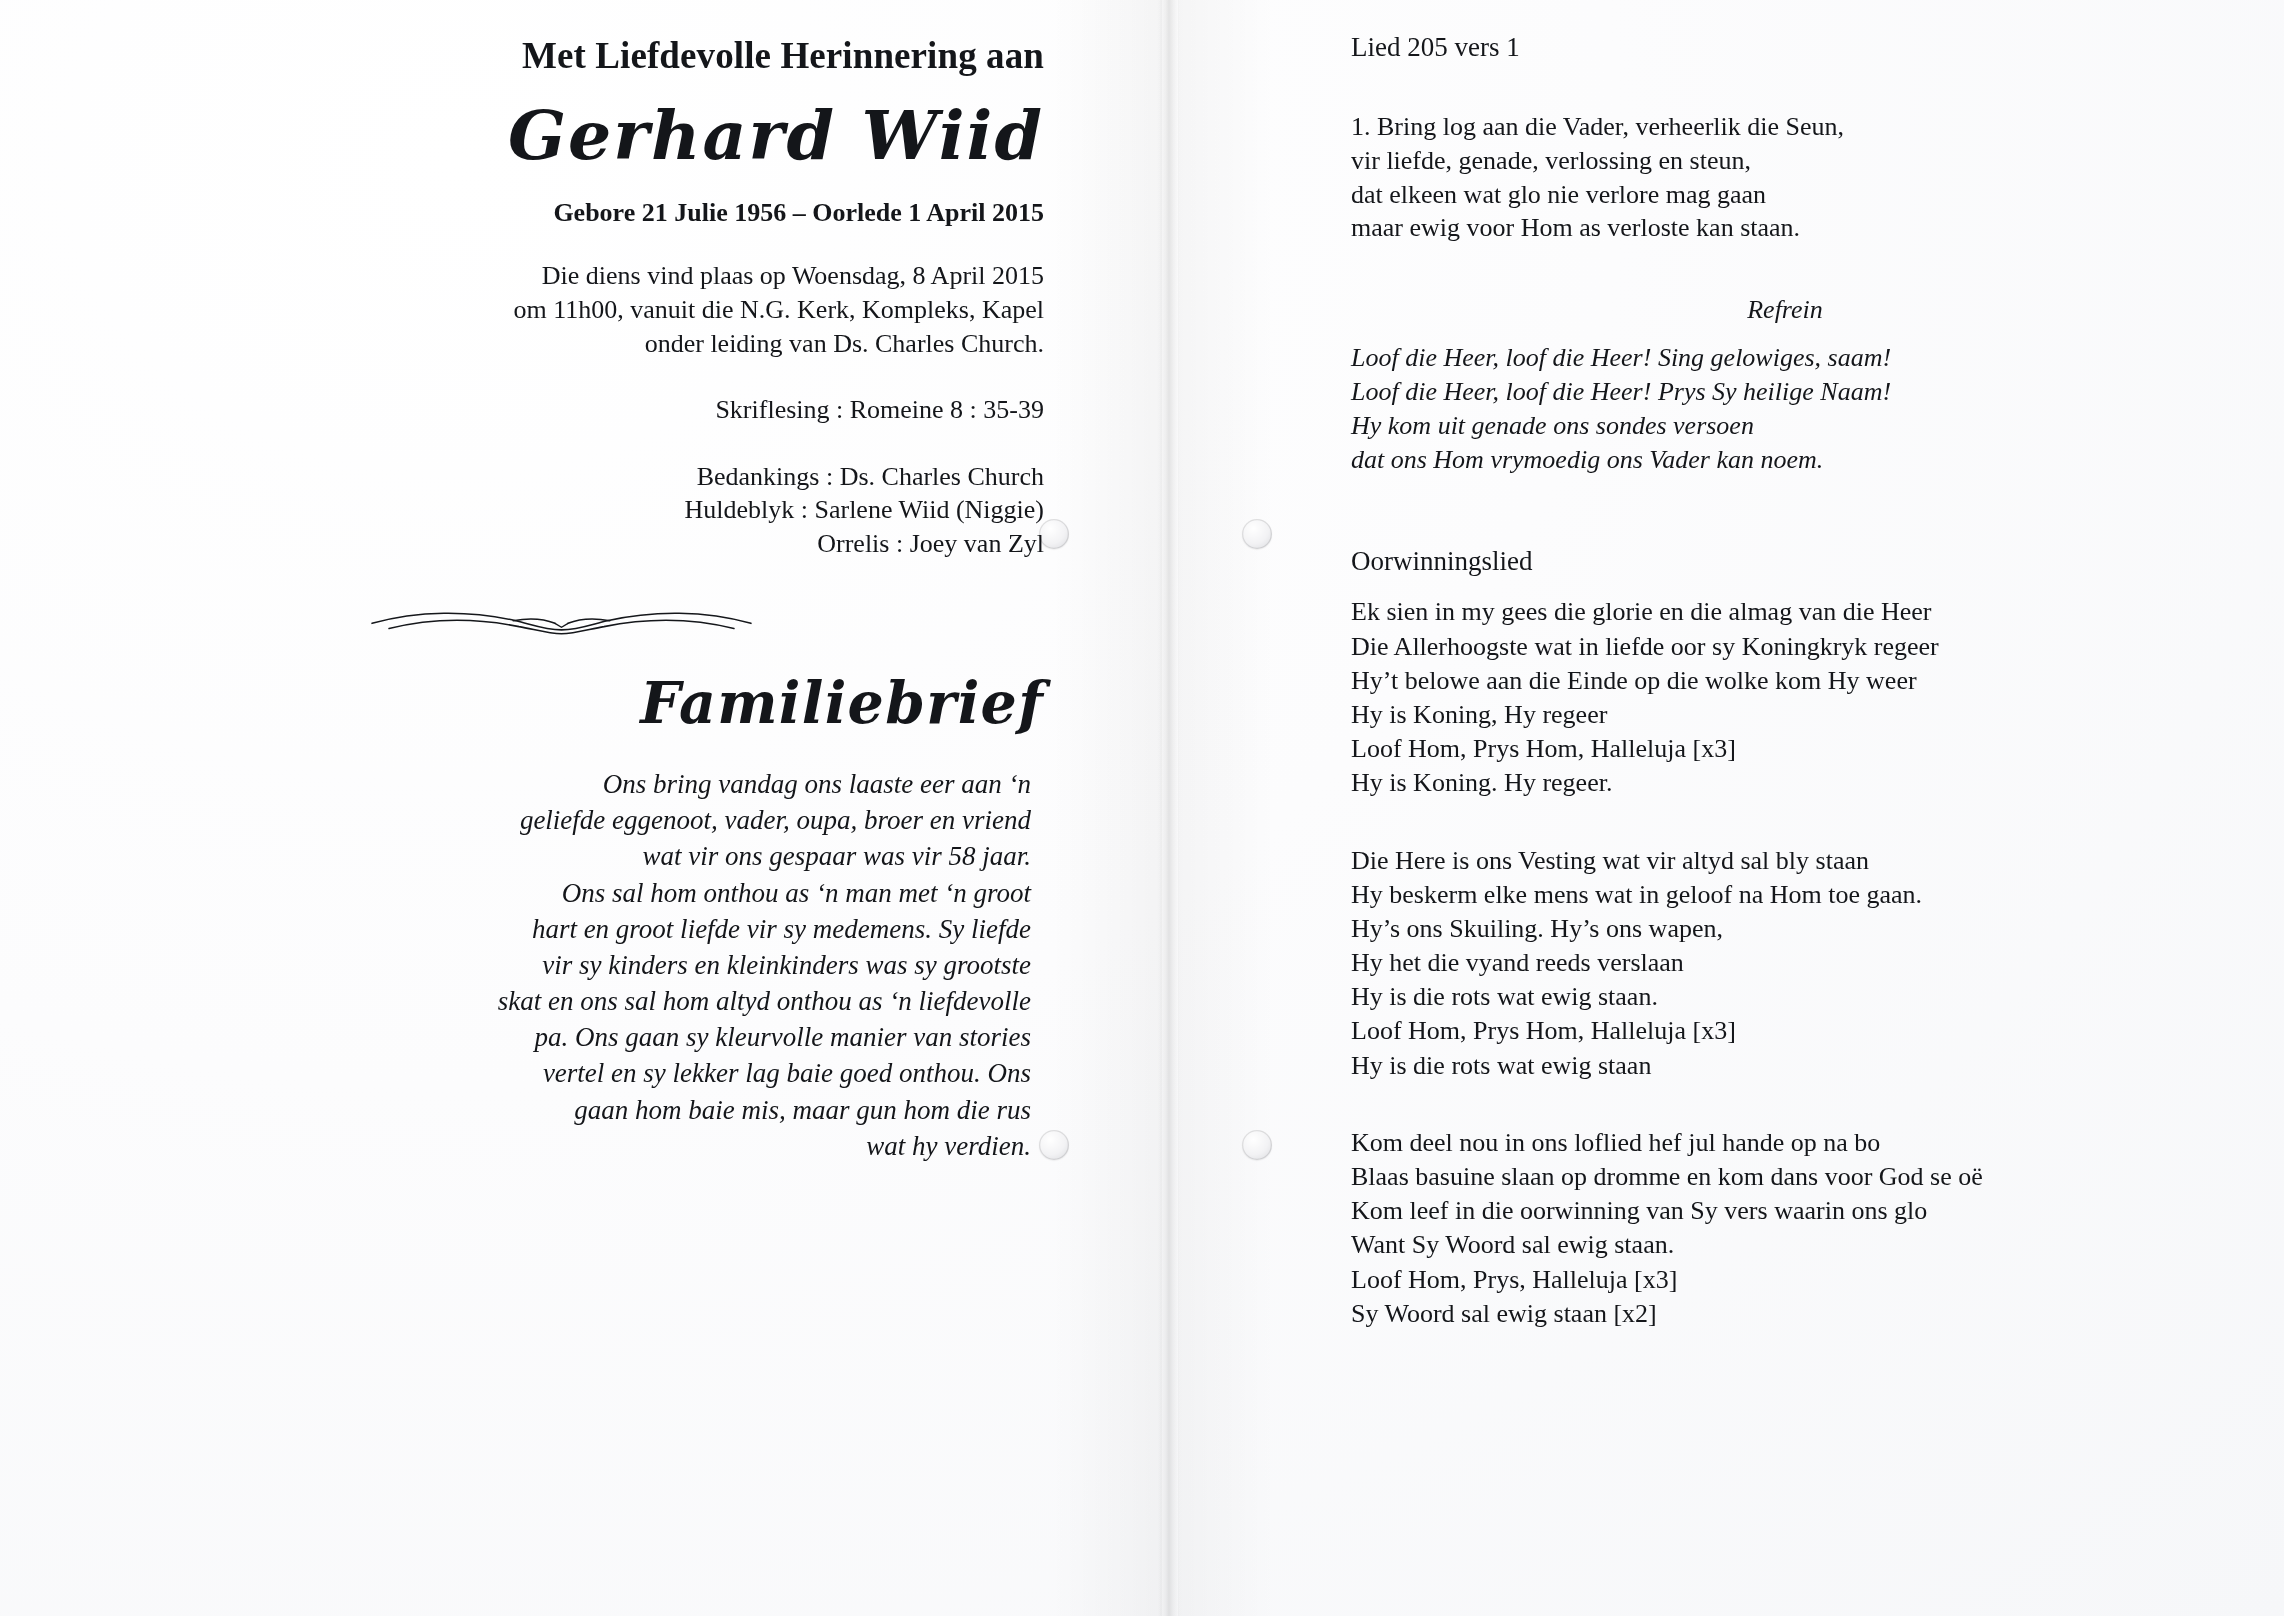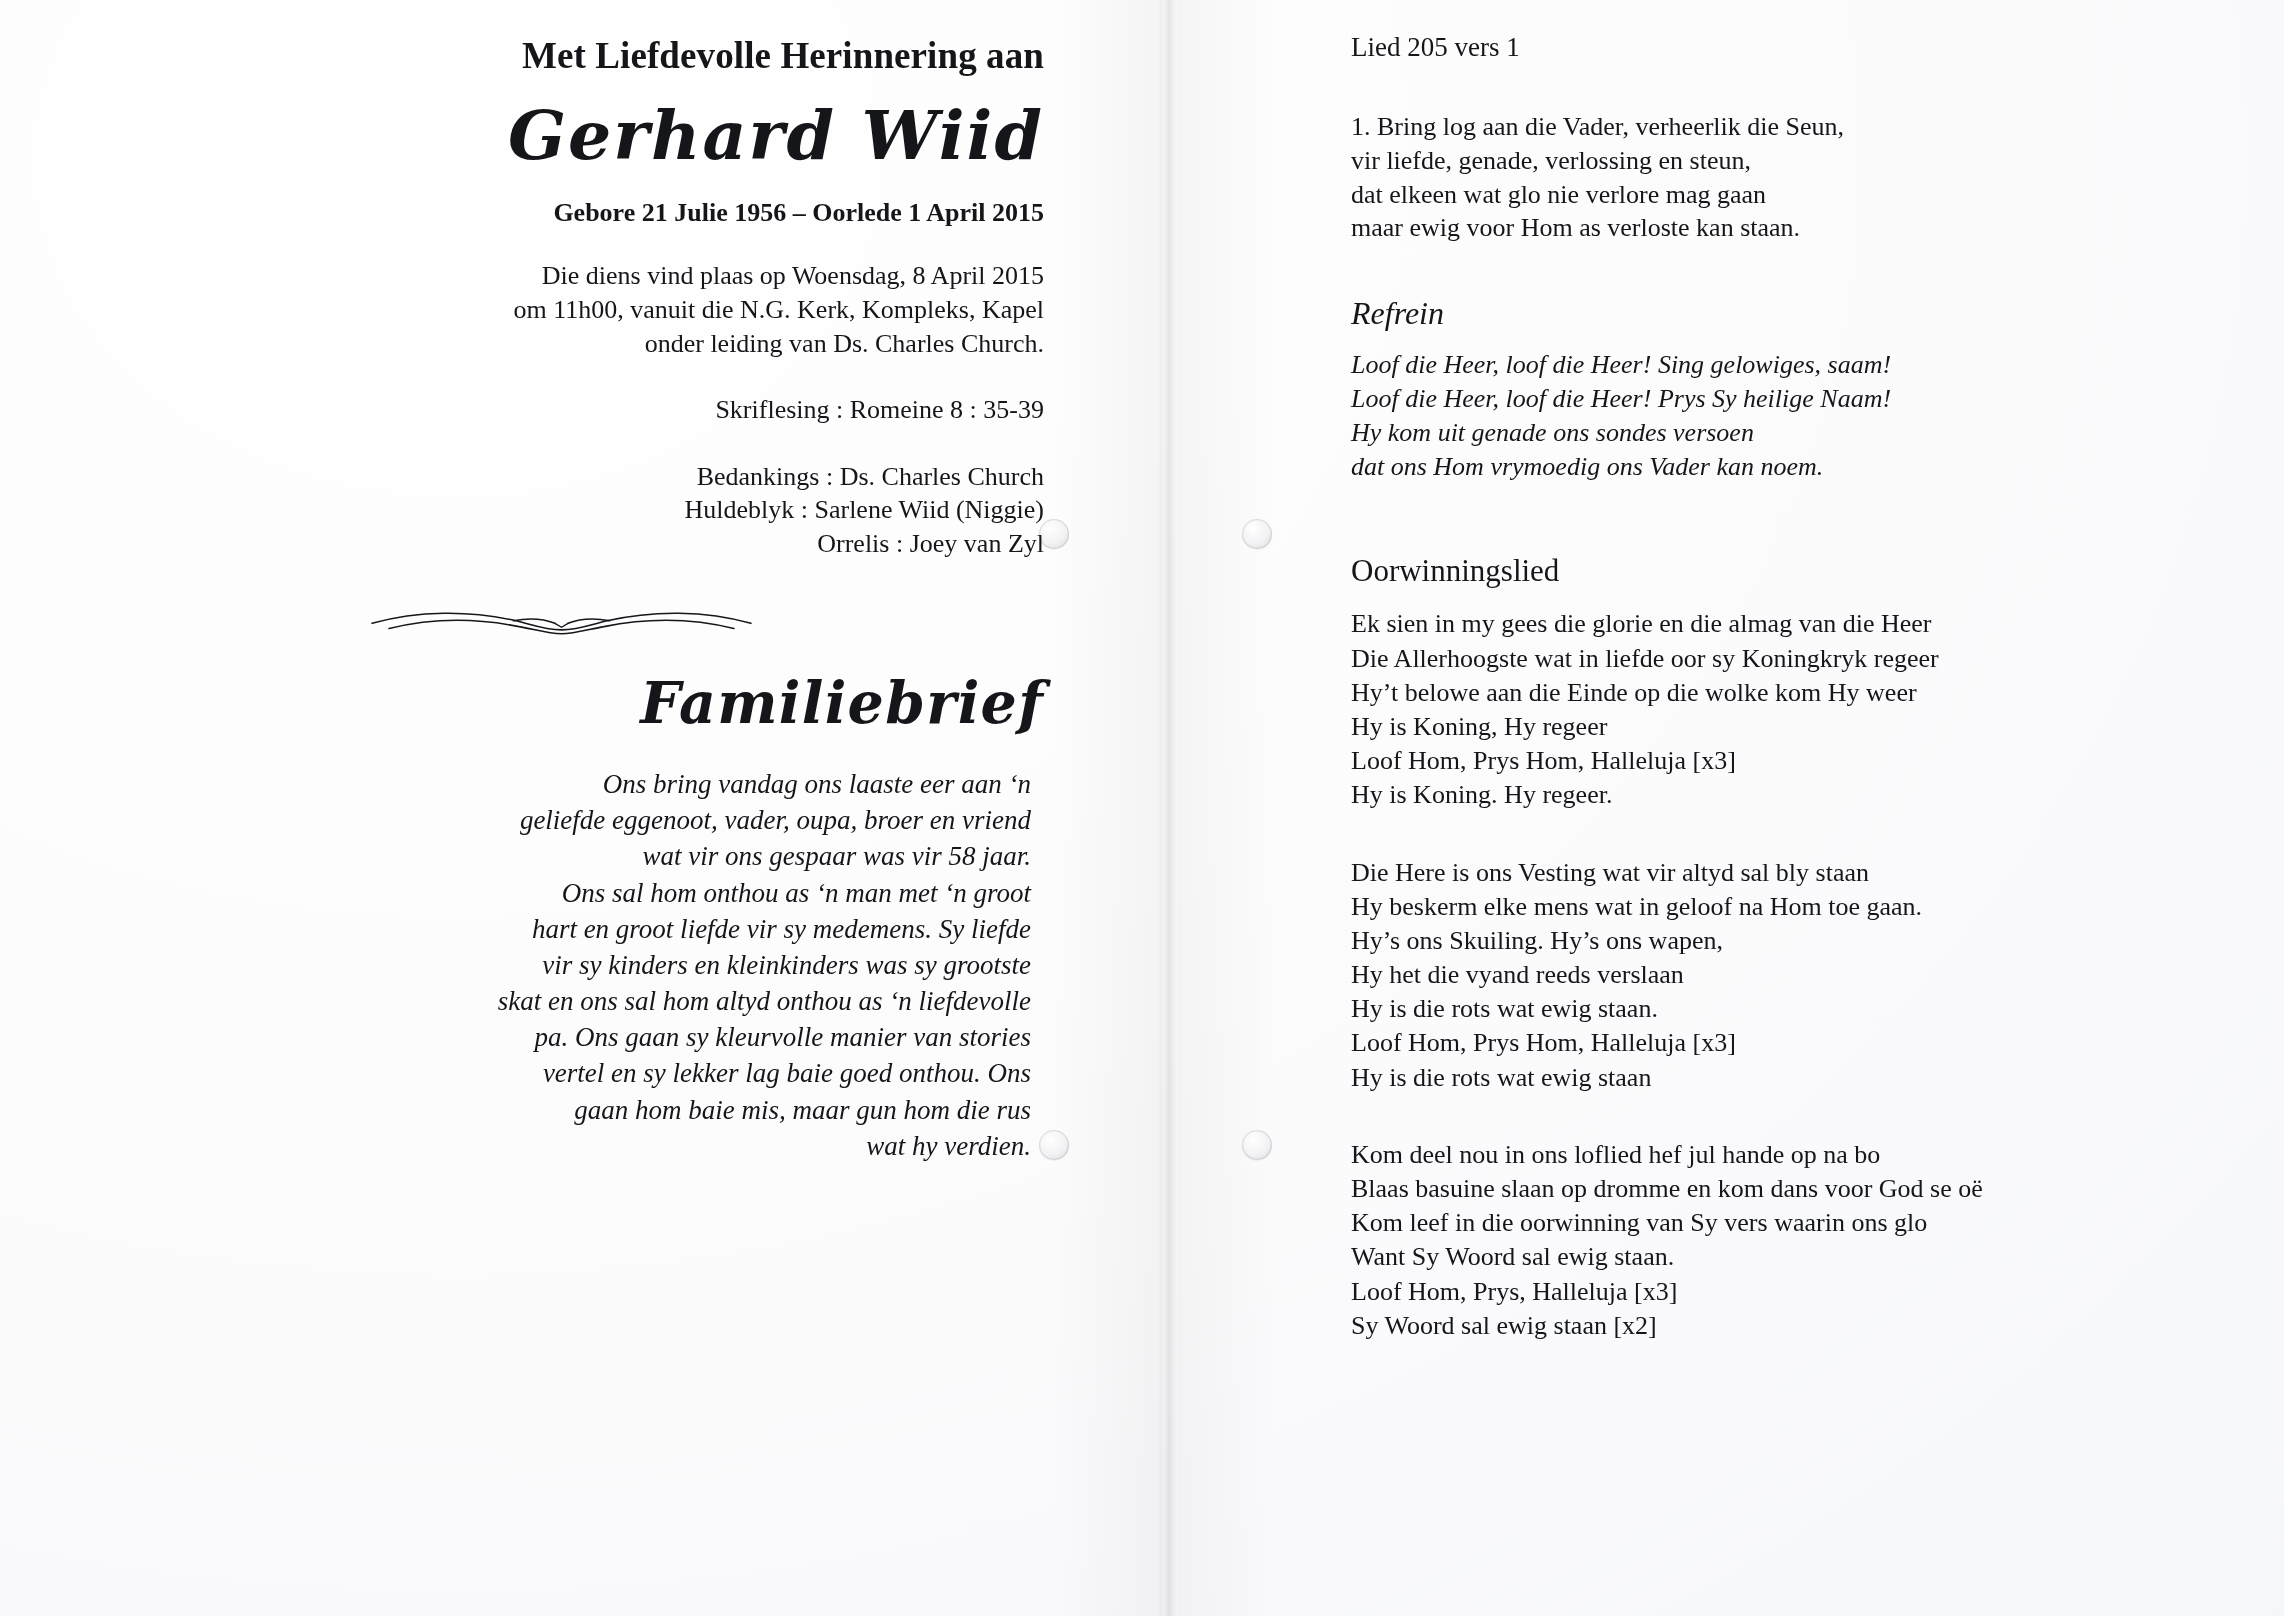--- a/index.html
+++ b/index.html
@@ -150,32 +150,33 @@
   .hymn-title {
     font-size: 27px;
     margin: 13px 0 0 0;
   }
   .hymn-verse {
     font-size: 26px;
     line-height: 1.30;
     margin: 47px 0 0 0;
   }
   .refrein-label {
-    font-size: 32px;
+    font-size: 26px;
     font-style: italic;
     margin: 50px 0 16px 0;
+    text-align: center;
   }
   .refrein-body {
     font-size: 26px;
     font-style: italic;
     line-height: 1.30;
     margin: 9px 0 12px 0;
   }
   .oorwinning-title {
-    font-size: 31px;
+    font-size: 27px;
     margin: 70px 0 0 0;
   }
   .oorwinning-block {
     font-size: 26px;
     line-height: 1.315;
     margin: 18px 0 0 0;
   }
   .oorwinning-block.gap { margin-top: 43px; }
 
   .line { display: block; }

